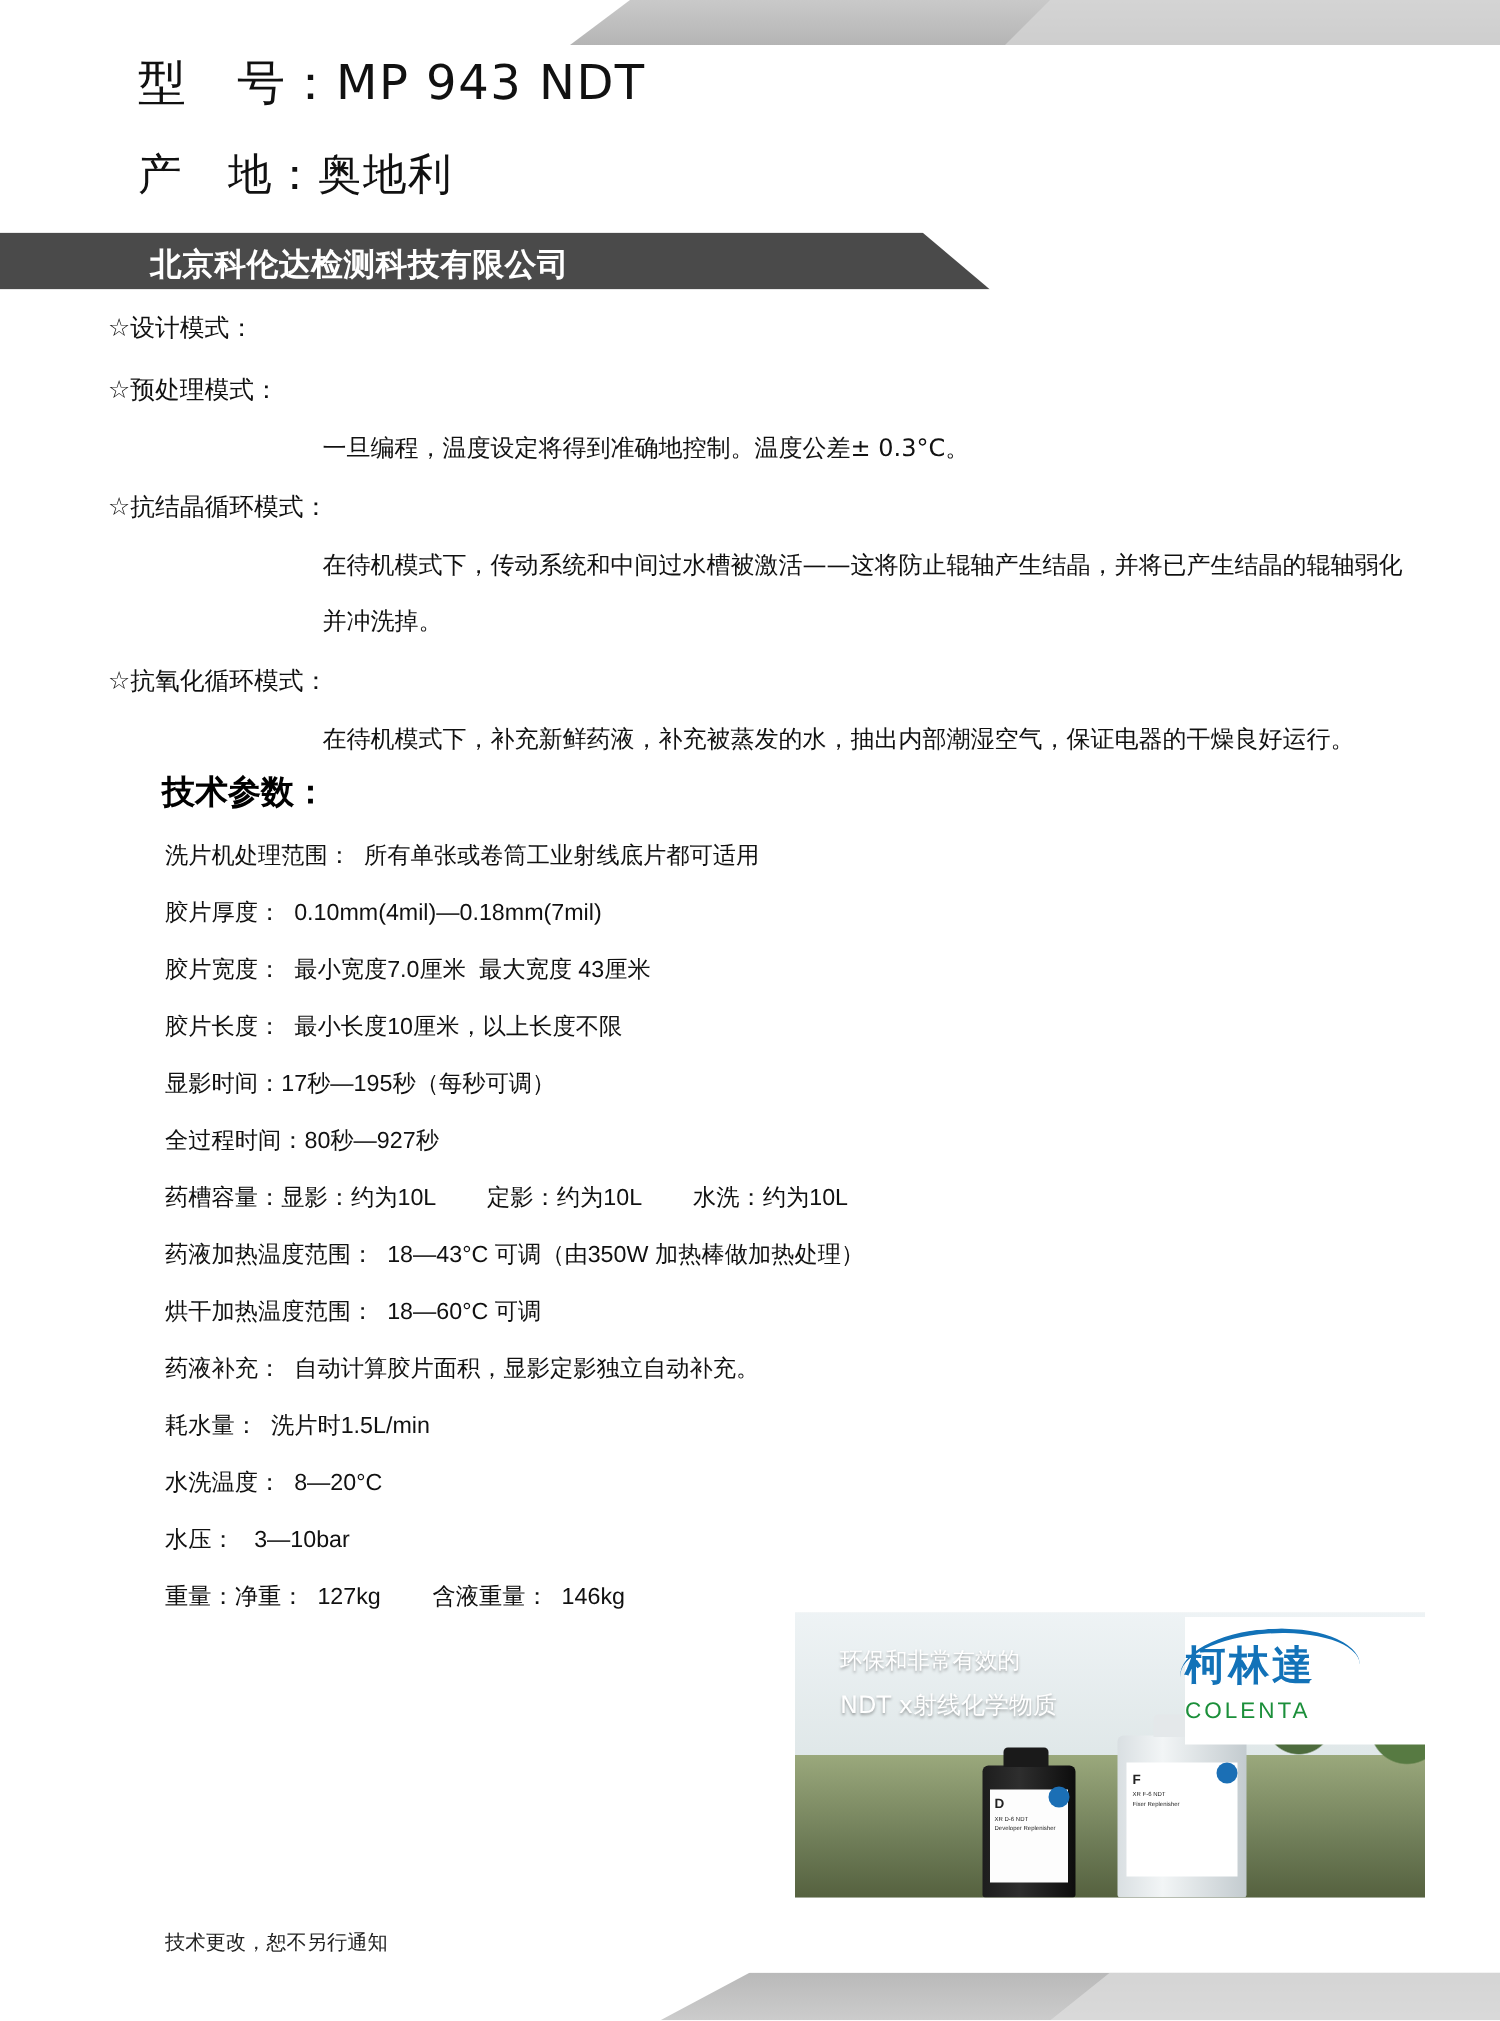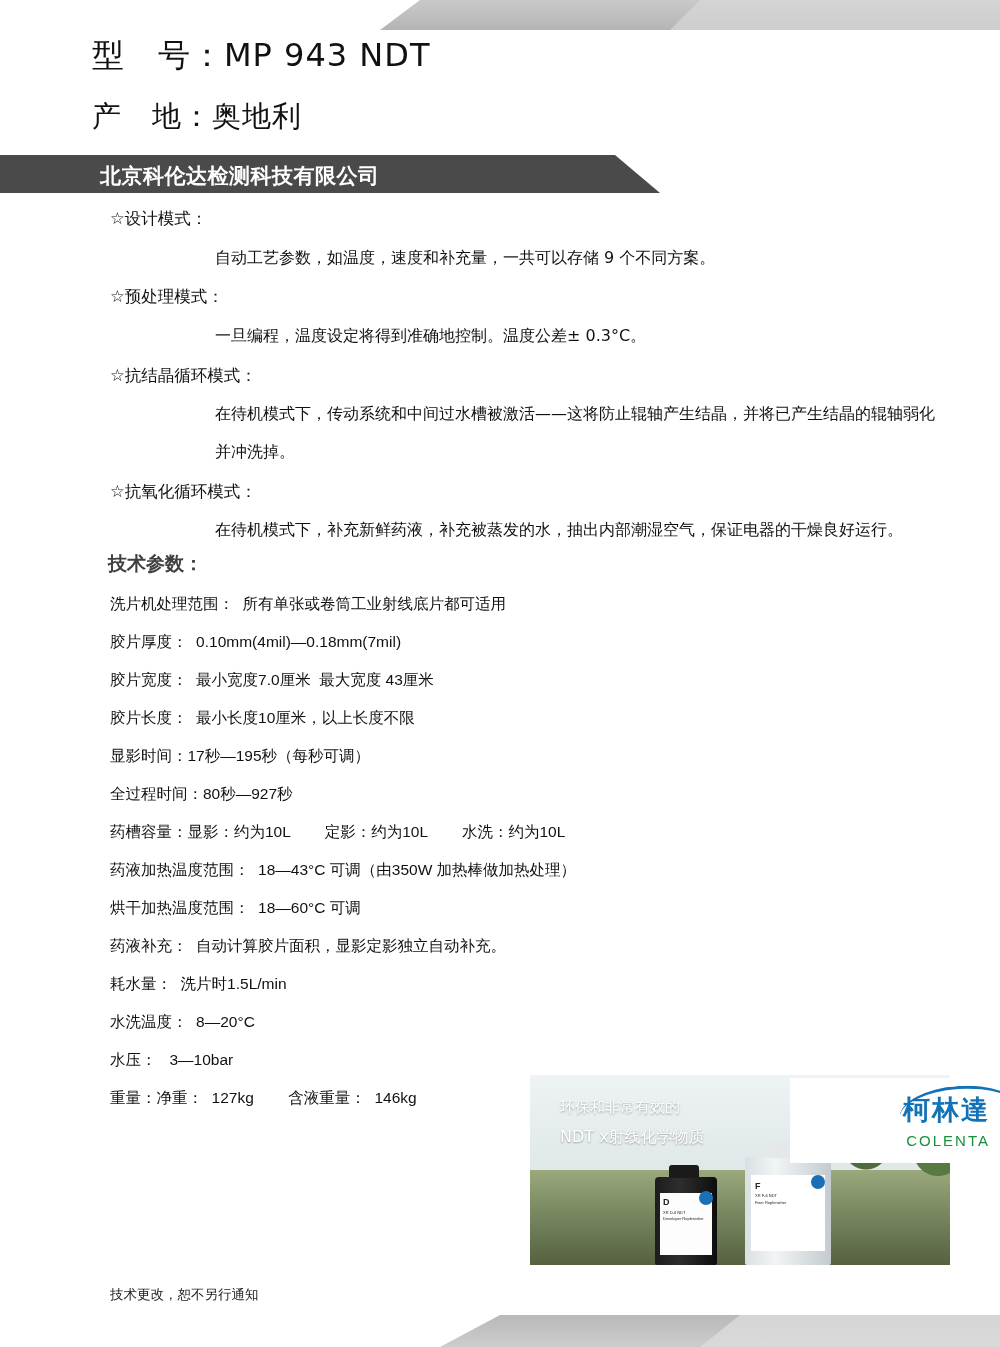--- a/index.html
+++ b/index.html
@@ -95,40 +95,40 @@
   .content {
     position: absolute;
     top: 200px;
     left: 0;
     width: 1000px;
   }
   .feature-block {
     margin-bottom: 2px;
   }
   .feature-title {
-    margin-left: 110px;
+    margin-left: 72px;
     font-size: 16.5px;
     color: #111;
     line-height: 2.35;
     font-family: "DejaVu Sans", sans-serif;
   }
   .feature-text {
     margin-left: 215px;
     margin-right: 50px;
     font-size: 16px;
     color: #111;
     line-height: 2.35;
     font-family: "DejaVu Sans", sans-serif;
   }
 
   .specs-title {
     margin-left: 108px;
-    font-size: 19px;
+    font-size: 22px;
     font-weight: bold;
-    color: #404040;
+    color: #000000;
     font-family: "DejaVu Sans", sans-serif;
   }
   .spec-row {
     margin-left: 110px;
     margin-top: 17px;
     font-size: 15.5px;
     color: #111;
     font-family: Liberation Sans, sans-serif;
     white-space: pre;
   }
@@ -243,23 +243,22 @@
   
   .logo-box {
     position: absolute;
     left: 790px;
     top: 1078px;
     width: 160px;
     height: 85px;
     background: #ffffff;
     display: flex;
     flex-direction: column;
-    align-items: flex-end;
+    align-items: flex-start;
     justify-content: center;
-    padding-left: 40px;
   }
   .logo-cn {
     font-size: 27px;
     color: #1272b8;
     font-weight: bold;
     letter-spacing: 2px;
     font-family: "DejaVu Sans", sans-serif;
     position: relative;
   }
   .logo-swoosh {
@@ -329,21 +328,20 @@
 </div>
 
 <div class="company-bar">
   <div class="company-name">北京科伦达检测科技有限公司</div>
 </div>
 
 <div class="content">
 
   <div class="feature-block">
     <div class="feature-title">☆设计模式：</div>
-    <div class="feature-text">自动工艺参数，如温度，速度和补充量，一共可以存储 9 个不同方案。</div>
   </div>
 
   <div class="feature-block">
     <div class="feature-title">☆预处理模式：</div>
     <div class="feature-text">一旦编程，温度设定将得到准确地控制。温度公差± 0.3°C。</div>
   </div>
 
   <div class="feature-block">
     <div class="feature-title">☆抗结晶循环模式：</div>
     <div class="feature-text">在待机模式下，传动系统和中间过水槽被激活——这将防止辊轴产生结晶，并将已产生结晶的辊轴弱化并冲洗掉。</div>

